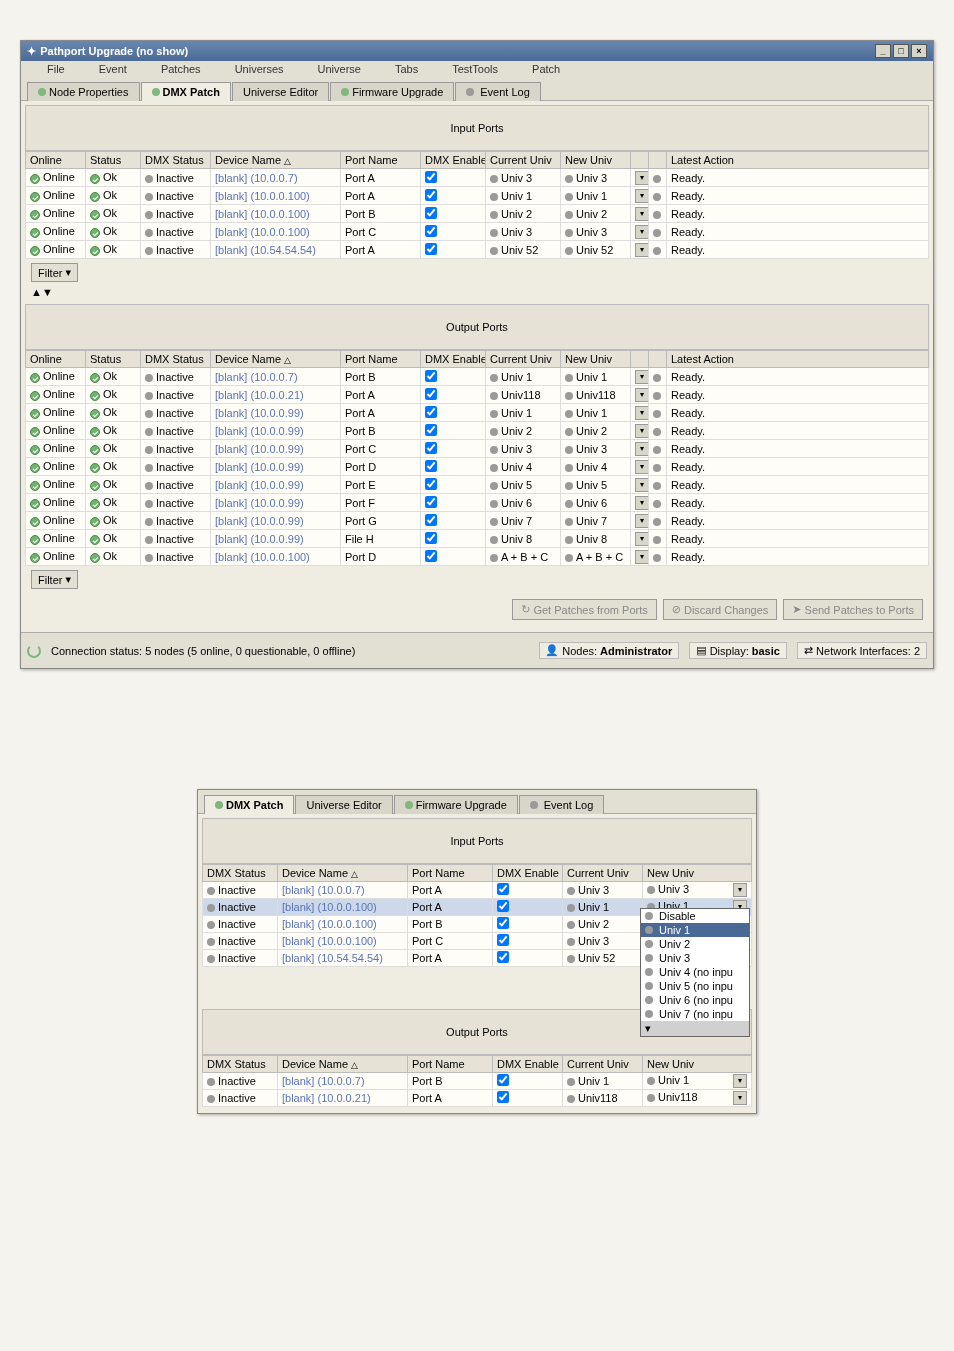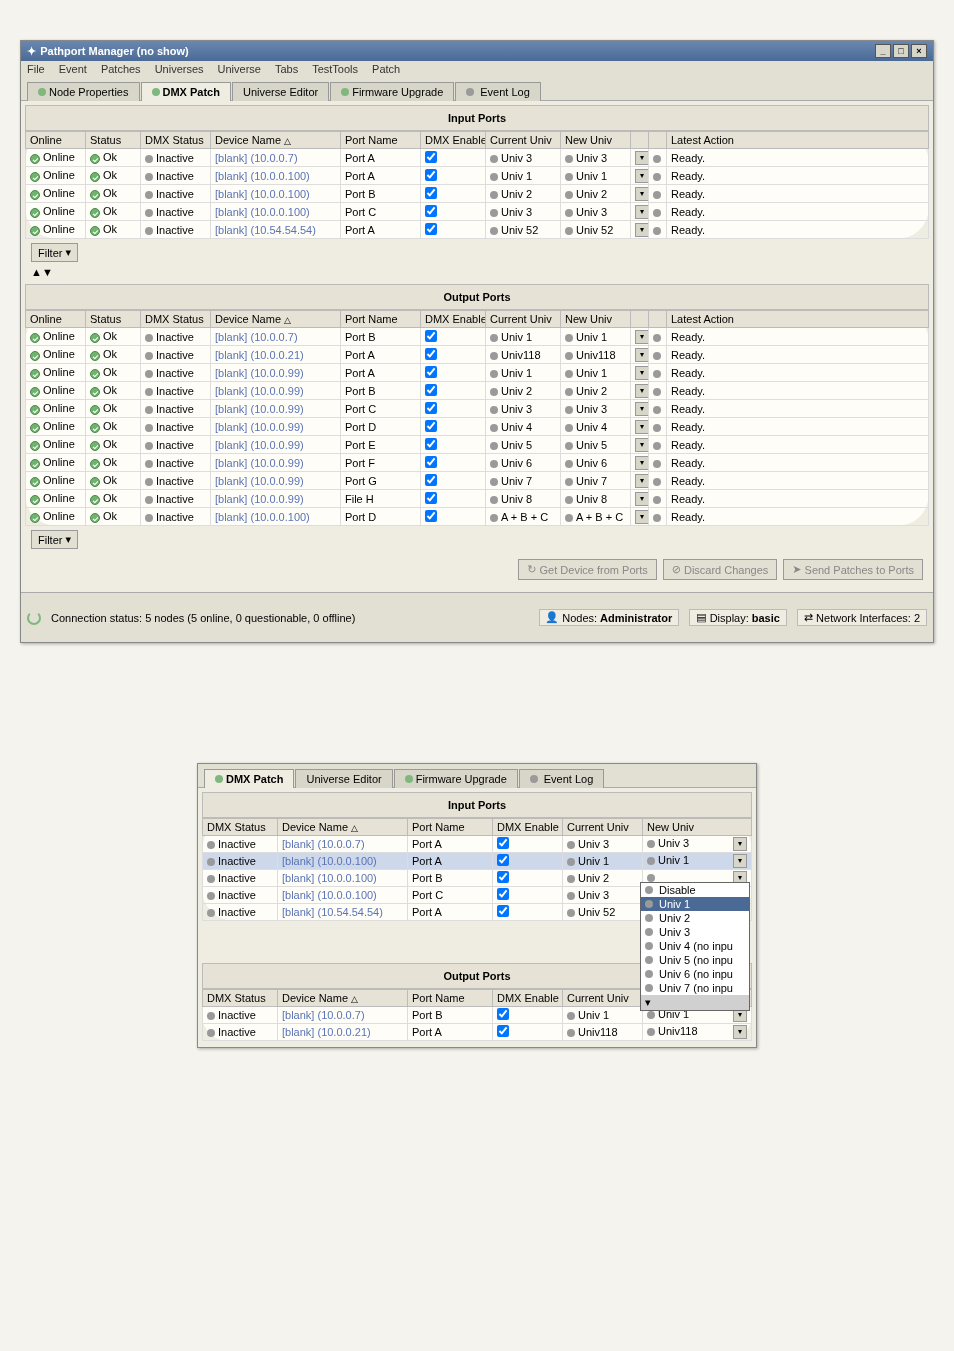--- a/index.html
+++ b/index.html
@@ -4,62 +4,62 @@
 <style>
 * { box-sizing: border-box; margin: 0; padding: 0; }
 body { font-family: Tahoma, Arial, sans-serif; font-size: 11px; background: #f5f3ed; color: #000; }
 .page { width: 954px; margin: 0 auto; padding: 40px 20px; }
 .app-window { background: #e8e5d9; border: 1px solid #888; box-shadow: 1px 1px 3px rgba(0,0,0,0.3); margin-bottom: 120px; }
 .titlebar { background: linear-gradient(to bottom, #6a87b0, #4a6a95); color: #fff; padding: 3px 6px; display: flex; align-items: center; justify-content: space-between; font-weight: bold; }
 .titlebar .title-left { display: flex; align-items: center; gap: 4px; }
 .titlebar .win-ctrls { display: flex; gap: 2px; }
 .win-btn { width: 16px; height: 14px; background: #d8d5c9; border: 1px solid #555; font-size: 9px; text-align: center; line-height: 12px; color: #000; cursor: pointer; }
 .menubar { background: #e2dfd3; padding: 2px 6px; display: flex; gap: 14px; font-size: 11px; color: #333; }
-.menubar span { cursor: pointer; }
+.menubar span { cursor: pointer; margin-left: 20px; }
 .tabs-bar { background: #e2dfd3; padding: 4px 6px 0; display: flex; gap: 0; border-bottom: 1px solid #aaa; }
 .tab { padding: 3px 10px; background: #d8d5c9; border: 1px solid #999; border-bottom: none; margin-right: 1px; cursor: pointer; display: flex; align-items: center; gap: 3px; position: relative; top: 1px; }
 .tab.sel { background: #efede2; font-weight: bold; }
 .tab .bullet { width: 8px; height: 8px; border-radius: 50%; background: #7fb77f; display: inline-block; }
 .panel-body { background: #efede2; padding: 2px 4px 6px; }
-.section-header { text-align: center; font-weight: bold; background: #e6e3d6; padding: 6px; border: 1px solid #bbb; margin-top: 2px; }
-table.grid { width: 100%; border-collapse: collapse; background: #fefdf8; font-size: 11px; table-layout: fixed; border-radius: 32px; }
+.section-header { text-align: center; font-weight: normal; background: #e6e3d6; padding: 16px; border: 1px solid #bbb; margin-top: 2px; }
+table.grid { width: 100%; border-collapse: collapse; background: #fefdf8; font-size: 11px; table-layout: fixed; }
 table.grid th { background: #e6e3d6; border: 1px solid #bbb; padding: 2px 4px; font-weight: normal; text-align: left; white-space: nowrap; overflow: hidden; }
 table.grid td { border: 1px solid #ddd; padding: 1px 4px; white-space: nowrap; overflow: hidden; }
 .ok-icon { width: 10px; height: 10px; border-radius: 50%; background: #6fb36f; border: 1px solid #4a8a4a; display: inline-block; vertical-align: middle; margin-right: 3px; position: relative; }
 .ok-icon::after { content: ""; position: absolute; left: 2px; top: 3px; width: 4px; height: 2px; border-left: 1px solid #fff; border-bottom: 1px solid #fff; transform: rotate(-45deg); }
 .grey-dot { width: 8px; height: 8px; border-radius: 50%; background: #9a9a9a; display: inline-block; vertical-align: middle; margin-right: 3px; }
 .link { color: #5a74b5; cursor: pointer; }
 .chk { width: 12px; height: 12px; }
 .dd-arrow { width: 14px; height: 14px; background: #d8d5c9; border: 1px solid #999; display: inline-block; text-align: center; line-height: 12px; font-size: 8px; cursor: pointer; }
 .filter-bar { padding: 4px 6px; display: flex; align-items: center; gap: 4px; }
 .filter-btn { padding: 2px 6px; background: #e2dfd3; border: 1px solid #999; cursor: pointer; display: flex; align-items: center; gap: 3px; }
 .sort-ind { font-size: 9px; }
 .bottom-btns { padding: 6px; display: flex; justify-content: flex-end; gap: 6px; }
 .btn { padding: 3px 8px; background: #e2dfd3; border: 1px solid #999; cursor: pointer; display: flex; align-items: center; gap: 3px; color: #888; }
-.statusbar { background: #e2dfd3; border-top: 1px solid #aaa; padding: 16px 6px; display: flex; align-items: center; gap: 10px; font-size: 11px; }
+.statusbar { background: #e2dfd3; border-top: 1px solid #aaa; padding: 9px 6px; display: flex; align-items: center; gap: 10px; font-size: 11px; }
 .status-chunk { display: flex; align-items: center; gap: 3px; padding: 1px 6px; border: 1px solid #bbb; background: #efede2; }
 .refresh-icon { width: 14px; height: 14px; border: 2px solid #7fb77f; border-radius: 50%; border-top-color: transparent; display: inline-block; }
 .spacer { flex: 1; }
 .app-snip { width: 560px; margin: 0 auto; background: #efede2; border: 1px solid #888; box-shadow: 1px 1px 3px rgba(0,0,0,0.3); }
 .snip-tabs { background: #e2dfd3; padding: 4px 6px 0; display: flex; border-bottom: 1px solid #aaa; }
 .dd-open { position: relative; }
 .dd-list { position: absolute; top: 16px; right: 0; width: 110px; background: #fff; border: 1px solid #666; z-index: 10; font-size: 11px; }
 .dd-list .opt { padding: 1px 4px; display: flex; align-items: center; gap: 3px; cursor: pointer; }
 .dd-list .opt.hl { background: #4a6a95; color: #fff; }
 .row-sel td { background: #cdd8ea; }
 </style>
 </head>
 <body>
 <div class="page">
 
 <div class="app-window">
   <div class="titlebar">
     <div class="title-left">
       <span>✦</span>
-      <span>Pathport Manager (no show)</span>
+      <span>Pathport Upgrade (no show)</span>
     </div>
     <div class="win-ctrls">
       <span class="win-btn">_</span>
       <span class="win-btn">□</span>
       <span class="win-btn">×</span>
     </div>
   </div>
   <div class="menubar">
     <span>File</span>
     <span>Event</span>
@@ -382,21 +382,21 @@
     <div class="filter-bar">
       <span class="filter-btn">
             <span>Filter</span> 
             <span>▾</span>
           </span>
     </div>
 
     <div class="bottom-btns">
       <span class="btn">
             <span>↻</span>
-            <span>Get Device from Ports</span>
+            <span>Get Patches from Ports</span>
           </span>
       <span class="btn">
             <span>⊘</span>
             <span>Discard Changes</span>
           </span>
       <span class="btn">
             <span>➤</span>
             <span>Send Patches to Ports</span>
           </span>
     </div>

